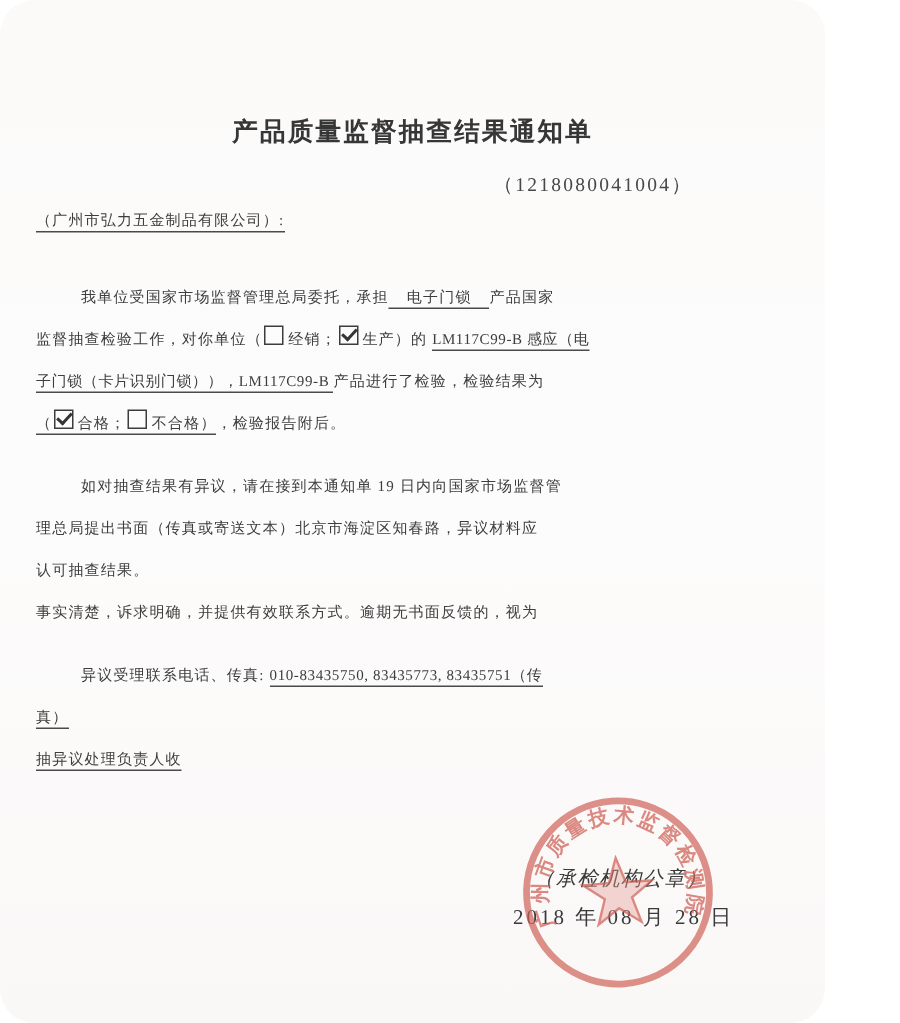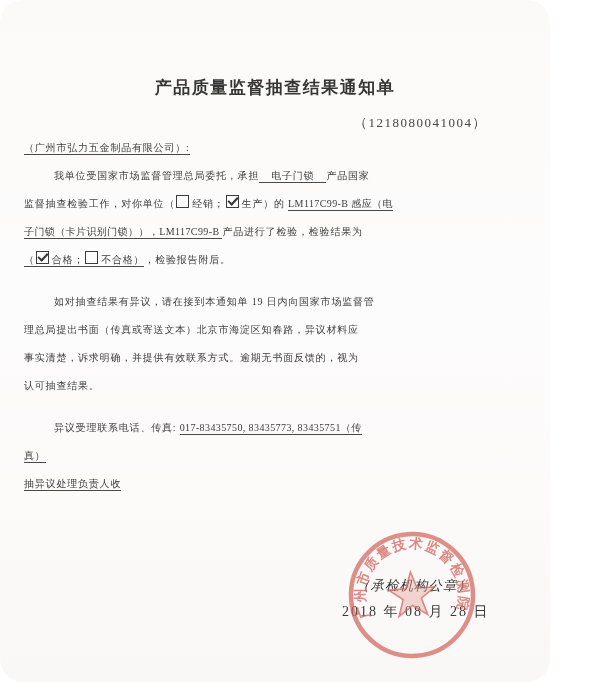--- a/index.html
+++ b/index.html
@@ -13,32 +13,32 @@
     border-radius:23px;
   }
   .title{
     position:absolute;top:76px;left:0;right:0;
     text-align:center;
     font-size:17px;font-weight:bold;
     letter-spacing:1.5px;
     color:#363636;
   }
   .doc-number{
-    position:absolute;top:114px;right:63px;
+    position:absolute;top:114px;right:88px;
     font-size:13px;letter-spacing:1.5px;color:#474747;
   }
   .content{
     position:absolute;top:134px;left:24px;width:534px;
     font-size:10px;
   }
   .line{
     height:28px;line-height:28px;white-space:nowrap;
     letter-spacing:0.8px;
   }
-  .indent{text-indent:30px;}
+  .indent{text-indent:30px;margin-top:23px;}
   .gap-lg{margin-top:14px;}
   .u{
     border-bottom:1px solid #4a4a4a;
     padding-bottom:1px;
   }
   .pad{padding-left:12px;padding-right:12px;}
   .num{letter-spacing:0.4px;margin-top:28px;}
   .cb{
     display:inline-block;width:11px;height:11px;
     border:1.5px solid #3c3c3c;
@@ -86,24 +86,24 @@
     <div class="line indent"><span>我单位受国家市场监督管理总局委托，承担</span><span class="u pad">电子门锁</span><span>产品国家</span></div>
 
     <div class="line"><span>监督抽查检验工作，对你单位（</span><span class="cb"></span><span>经销；</span><span class="cb checked"></span><span>生产）的 </span><span class="u num">LM117C99-B 感应（电</span></div>
 
     <div class="line"><span class="u num">子门锁（卡片识别门锁）），LM117C99-B </span><span>产品进行了检验，检验结果为</span></div>
 
     <div class="line"><span class="u"><span>（</span><span class="cb checked"></span><span>合格；</span><span class="cb"></span><span>不合格）</span></span><span>，检验报告附后。</span></div>
 
     <div class="line indent gap-lg"><span>如对抽查结果有异议，请在接到本通知单 19 日内向国家市场监督管</span></div>
     <div class="line"><span>理总局提出书面（传真或寄送文本）北京市海淀区知春路，异议材料应</span></div>
+    <div class="line"><span>认可抽查结果。</span></div>
     <div class="line"><span>事实清楚，诉求明确，并提供有效联系方式。逾期无书面反馈的，视为</span></div>
-    <div class="line"><span>认可抽查结果。</span></div>
 
-    <div class="line indent gap-lg"><span>异议受理联系电话、传真: </span><span class="u num">017-83435750, 83435773, 83435751（传</span></div>
+    <div class="line indent gap-lg"><span>异议受理联系电话、传真: </span><span class="u num">010-83435750, 83435773, 83435751（传</span></div>
     <div class="line"><span class="u">真）</span></div>
 
     <div class="line"><span class="u">抽异议处理负责人收</span></div>
 
   </div>
 
   <div class="seal-caption">（承检机构公章）</div>
   <div class="seal-date">2018 年 08 月 28 日</div>
 
   <svg class="seal" viewBox="0 0 134 134" xmlns="http://www.w3.org/2000/svg">

